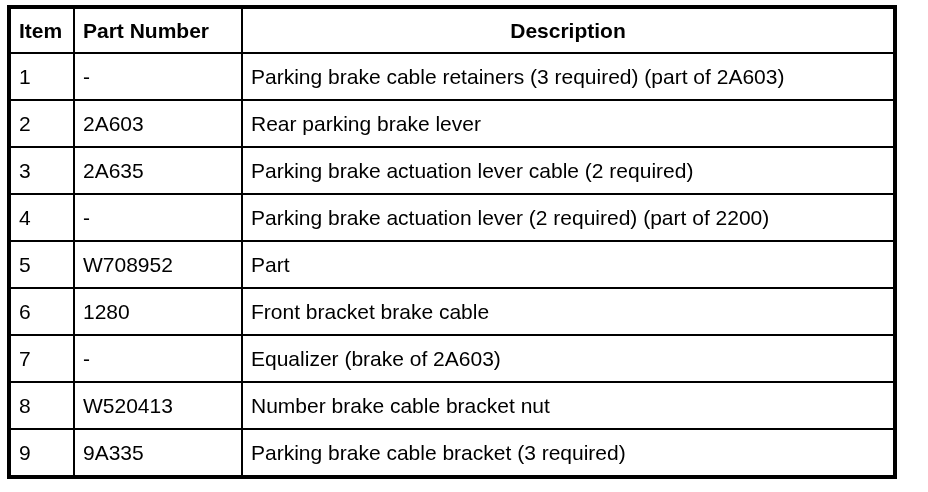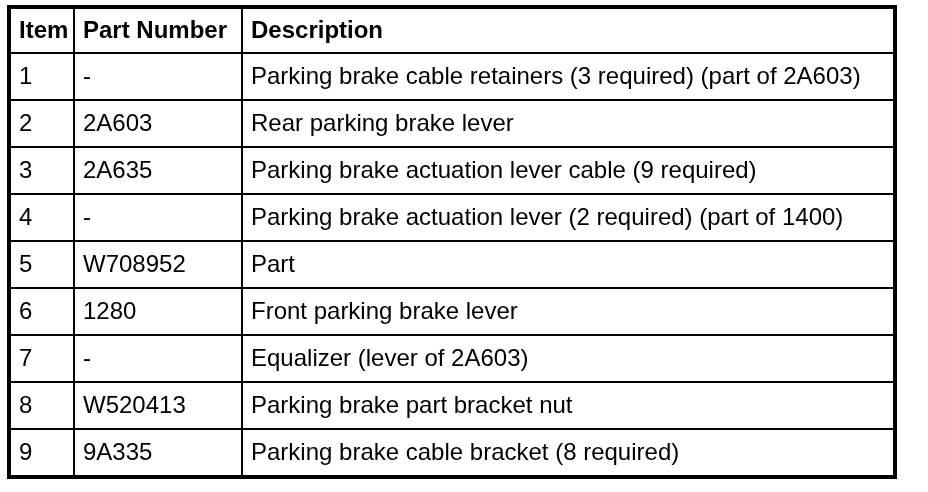--- a/index.html
+++ b/index.html
@@ -23,34 +23,35 @@
     top: 5px;
     width: 886px;
     border-collapse: collapse;
     table-layout: fixed;
     border: 4px solid #000000;
     background: #ffffff;
   }
   table.parts-table th,
   table.parts-table td {
     border: 2px solid #000000;
-    font-size: 24px;
+    font-size: 21px;
     line-height: 1.1;
     padding: 0 8px;
     vertical-align: middle;
     white-space: nowrap;
     overflow: hidden;
     color: #000000;
   }
   table.parts-table th {
     font-weight: bold;
     text-align: left;
     height: 43px;
   }
   table.parts-table th.col-description {
+    text-align: center;
   }
   table.parts-table td {
     height: 45px;
     font-weight: normal;
     text-align: left;
   }
   col.col-item { width: 65px; }
   col.col-part { width: 168px; }
   col.col-desc { width: 653px; }
 </style>
@@ -78,47 +79,47 @@
         <td>Parking brake cable retainers (3 required) (part of 2A603)</td>
       </tr>
       <tr>
         <td>2</td>
         <td>2A603</td>
         <td>Rear parking brake lever</td>
       </tr>
       <tr>
         <td>3</td>
         <td>2A635</td>
-        <td>Parking brake actuation lever cable (9 required)</td>
+        <td>Parking brake actuation lever cable (2 required)</td>
       </tr>
       <tr>
         <td>4</td>
         <td>-</td>
-        <td>Parking brake actuation lever (2 required) (part of 1400)</td>
+        <td>Parking brake actuation lever (2 required) (part of 2200)</td>
       </tr>
       <tr>
         <td>5</td>
         <td>W708952</td>
         <td>Part</td>
       </tr>
       <tr>
         <td>6</td>
         <td>1280</td>
-        <td>Front parking brake lever</td>
+        <td>Front bracket brake cable</td>
       </tr>
       <tr>
         <td>7</td>
         <td>-</td>
-        <td>Equalizer (lever of 2A603)</td>
+        <td>Equalizer (brake of 2A603)</td>
       </tr>
       <tr>
         <td>8</td>
         <td>W520413</td>
-        <td>Parking brake part bracket nut</td>
+        <td>Number brake cable bracket nut</td>
       </tr>
       <tr>
         <td>9</td>
         <td>9A335</td>
-        <td>Parking brake cable bracket (8 required)</td>
+        <td>Parking brake cable bracket (3 required)</td>
       </tr>
     </tbody>
   </table>
 </div>
 
 </body></html>

